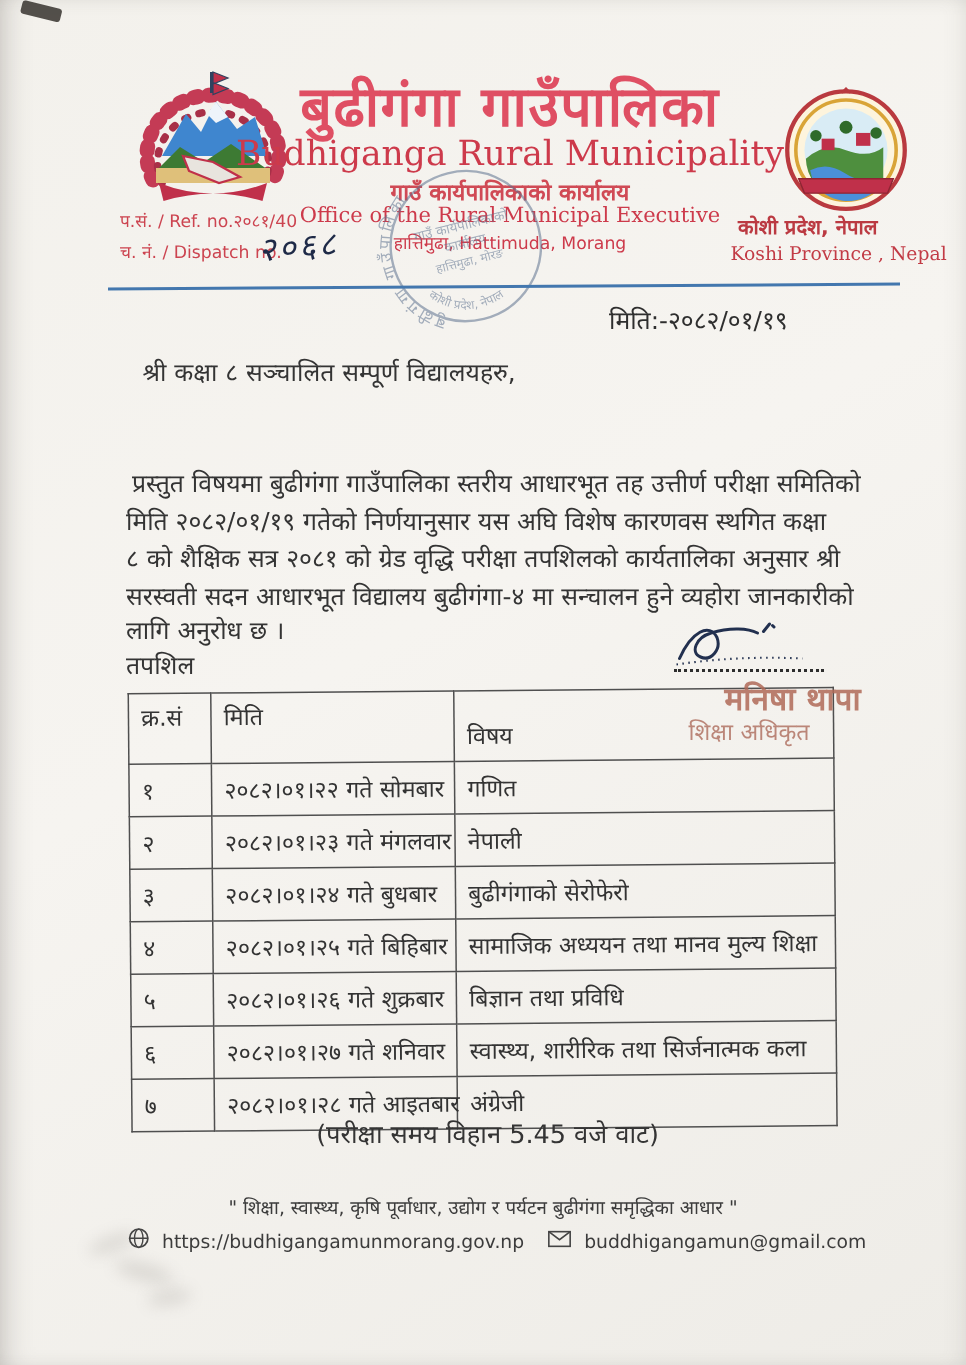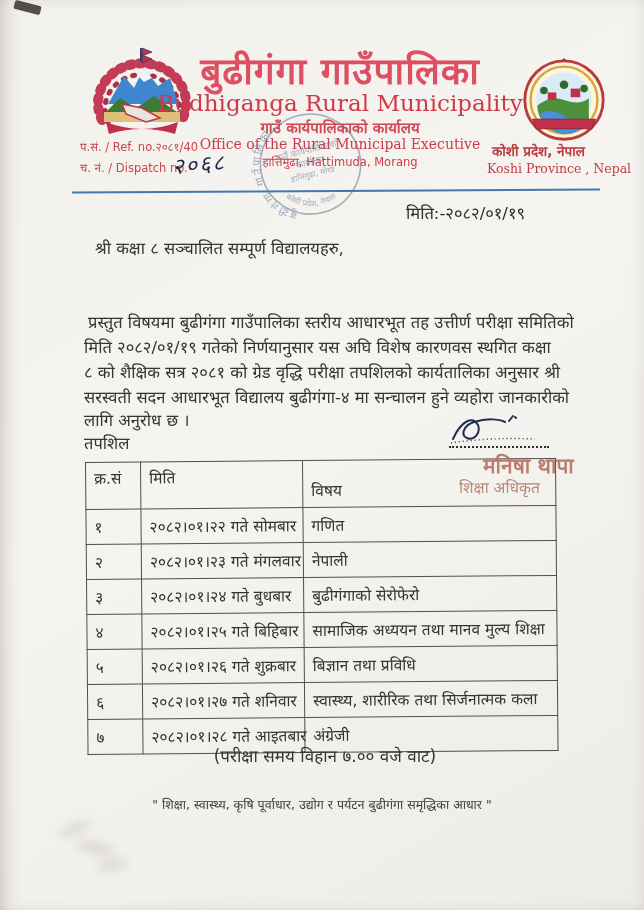--- a/index.html
+++ b/index.html
@@ -191,17 +191,35 @@
           <td>२०८२।०१।२७ गते  शनिवार</td>
           <td>स्वास्थ्य, शारीरिक तथा सिर्जनात्मक कला</td>
         </tr>
       <tr>
           <td>७</td>
           <td>२०८२।०१।२८ गते आइतबार</td>
           <td>अंग्रेजी</td>
         </tr>
     </tbody>
   </table>
-  <div class="abs caption">(परीक्षा समय विहान ७.०० वजे वाट)</div>
+  <div class="abs caption">(परीक्षा समय विहान 5.45 वजे वाट)</div>
 
   <div class="abs slogan">" शिक्षा, स्वास्थ्य, कृषि पूर्वाधार, उद्योग र पर्यटन बुढीगंगा समृद्धिका आधार "</div>
+  <div class="abs links">
+    <span class="icon">
+      <svg width="15" height="15" viewBox="0 0 16 16">
+          <circle cx="8" cy="8" r="6.5" fill="none" stroke="#444" stroke-width="1.2"></circle>
+          <ellipse cx="8" cy="8" rx="3" ry="6.5" fill="none" stroke="#444" stroke-width="1"></ellipse>
+          <line x1="1.5" y1="8" x2="14.5" y2="8" stroke="#444" stroke-width="1"></line>
+        </svg>
+    </span>
+    <span>https://budhigangamunmorang.gov.np</span>
+    <span class="gap"></span>
+    <span class="icon">
+      <svg width="16" height="12" viewBox="0 0 18 13">
+          <rect x="1" y="1" width="16" height="11" fill="none" stroke="#444" stroke-width="1.2"></rect>
+          <path d="M1,1 L9,7 L17,1" fill="none" stroke="#444" stroke-width="1.2"></path>
+        </svg>
+    </span>
+    <span>buddhigangamun@gmail.com</span>
+  </div>
 
 </div>
 
 </body></html>

